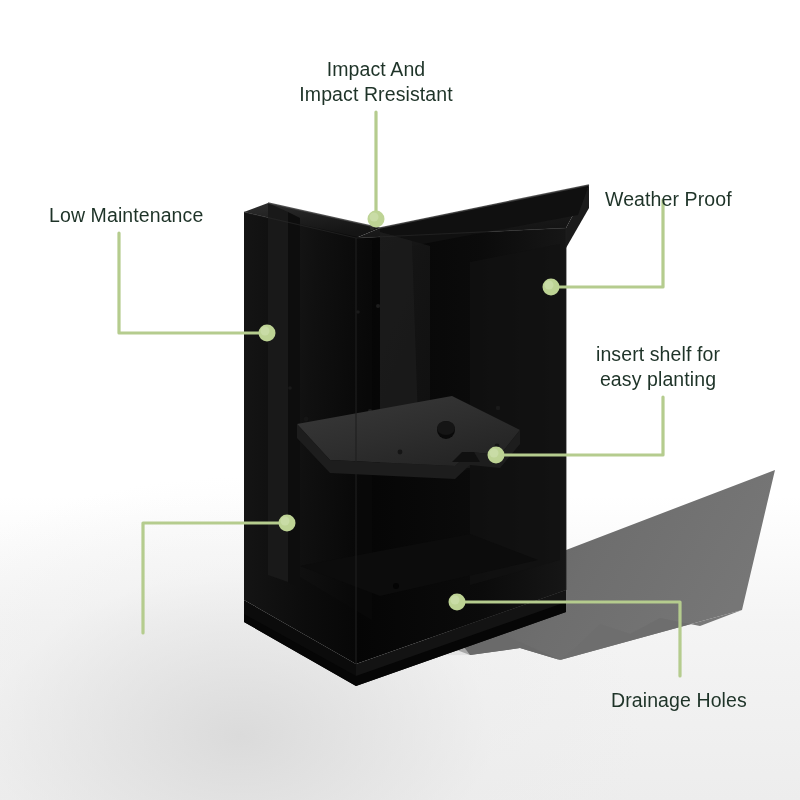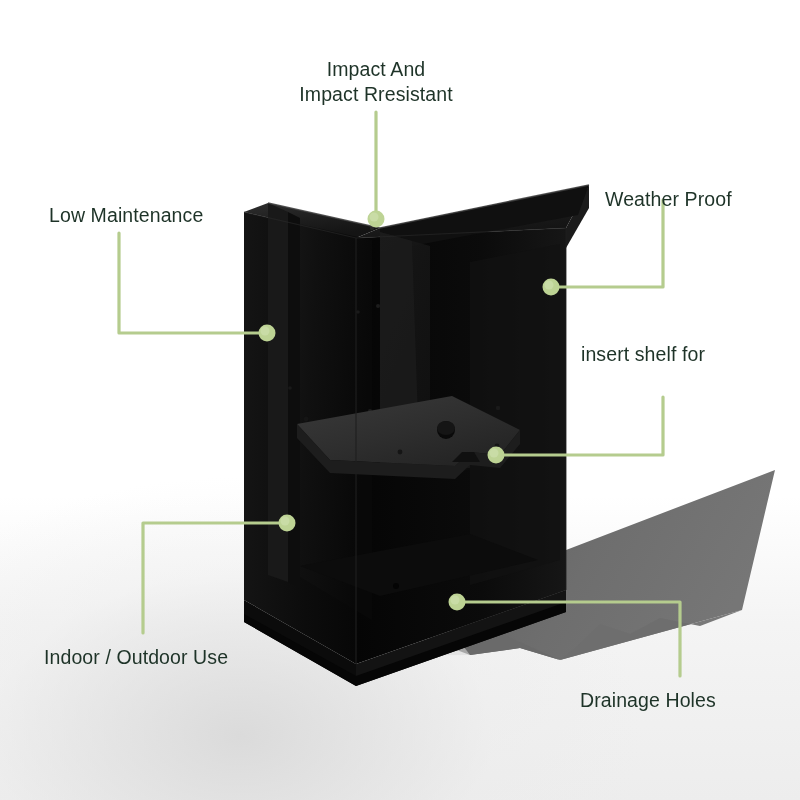--- a/index.html
+++ b/index.html
@@ -207,25 +207,23 @@
   </div>
 
   <div class="label" style="left:605px; top:170px;margin-top:17px;">
     <div>Weather Proof</div>
   </div>
 
   <div class="label" style="left:35px; top:203px;margin-left:14px;">
     <div>Low Maintenance</div>
   </div>
 
-  <div class="label center" style="left:553px; top:342px; width:180px;">
+  <div class="label center" style="left:568px; top:342px; width:180px;">
     <div>insert shelf for</div>
-  </div>
-
-  <div class="label" style="left:44px; top:645px;">
-    <div>Indoor / Outdoor Use</div>
-  </div>
-
-  <div class="label" style="left:580px; top:688px;">
+    <div>easy planting</div>
+  </div>
+
+
+  <div class="label" style="left:611px; top:688px;">
     <div>Drainage Holes</div>
   </div>
 
 </div>
 
 </body></html>

